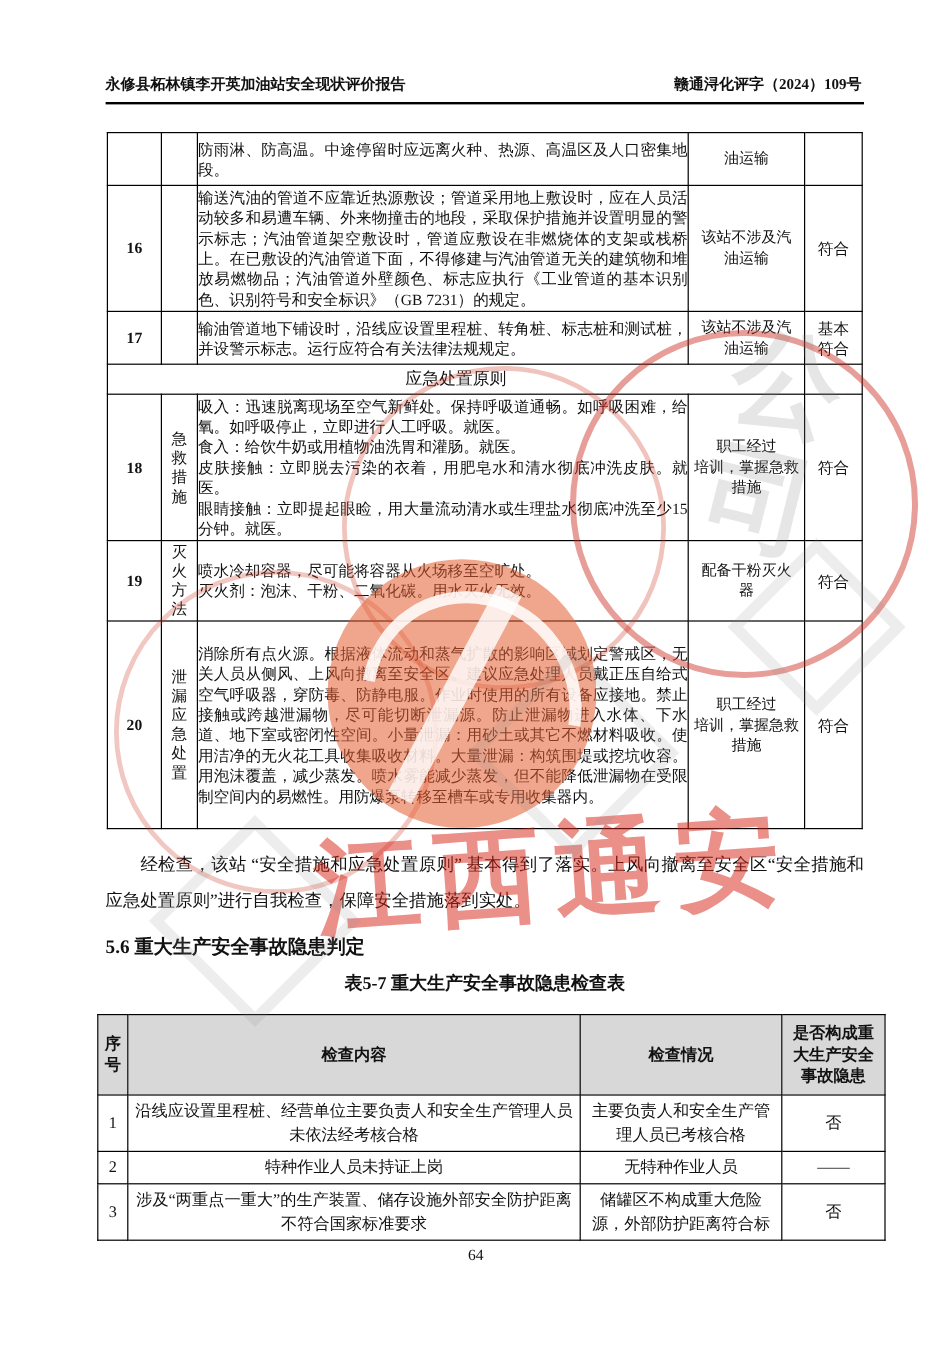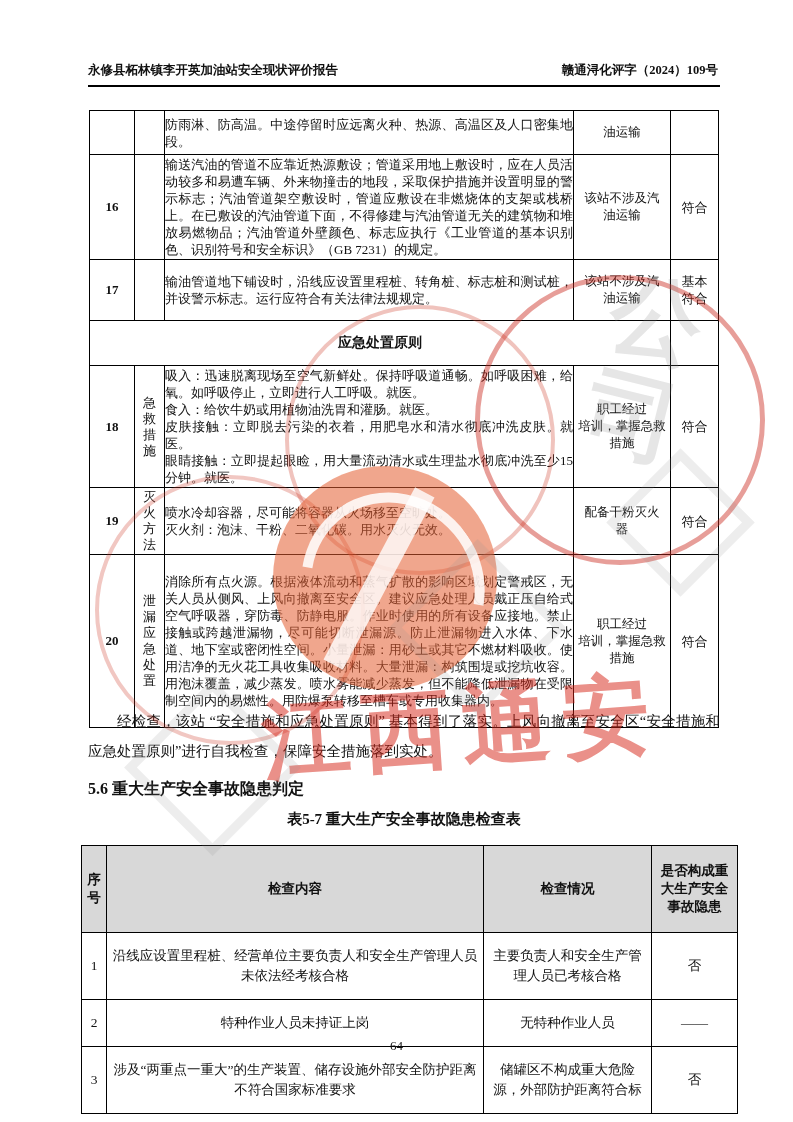--- a/index.html
+++ b/index.html
@@ -9,29 +9,29 @@
     overflow:hidden;
   }
   
   .hdr{position:absolute;top:62px;left:88px;width:630px;font-size:12.5px;font-weight:bold;}
   .hdr-left{float:left;}
   .hdr-right{float:right;}
   .hdr-rule{position:absolute;top:85px;left:88px;width:632px;border-top:2px solid #000;}
 
   
   table{border-collapse:collapse;table-layout:fixed;}
-  td{border:1px solid #000;padding:13px 4px;vertical-align:middle;overflow:hidden;}
+  td{border:1px solid #000;padding:3px 4px;vertical-align:middle;overflow:hidden;}
 
   .t1{position:absolute;left:89px;top:110px;width:629px;font-size:13px;}
   .t1 .no{text-align:center;font-weight:bold;font-size:13px;margin-top:20px;}
   .t1 .lbl{text-align:center;padding:1px 4px;line-height:16px;}
   .t1 .content{text-align:justify;white-space:pre-line;line-height:17px;padding:1px 0;}
   .t1 .status{text-align:center;white-space:pre-line;font-size:12.5px;line-height:17px;}
   .t1 .result{text-align:center;white-space:pre-line;line-height:17px;}
-  .t1 .sect{text-align:center;font-weight:bold;font-size:14px;margin-top:39px;}
+  .t1 .sect{text-align:center;font-weight:normal;font-size:14px;margin-top:39px;}
   .r-h44{height:44px;}  .r-h104{height:104px;} .r-h22{height:22px;}
   .r-h116{height:116px;}.r-h48{height:48px;}   .r-h173{height:173px;}
   .r-h45{height:45px;}
 
   
   .para{position:absolute;left:88px;top:706px;width:632px;font-size:14.5px;
         line-height:30px;text-align:justify;text-indent:2em;}
   .sec-heading{position:absolute;left:88px;top:779px;font-size:16px;font-weight:bold;}
   .tbl-caption{position:absolute;left:88px;top:810px;width:632px;text-align:center;
         font-size:15px;font-weight:bold;}

